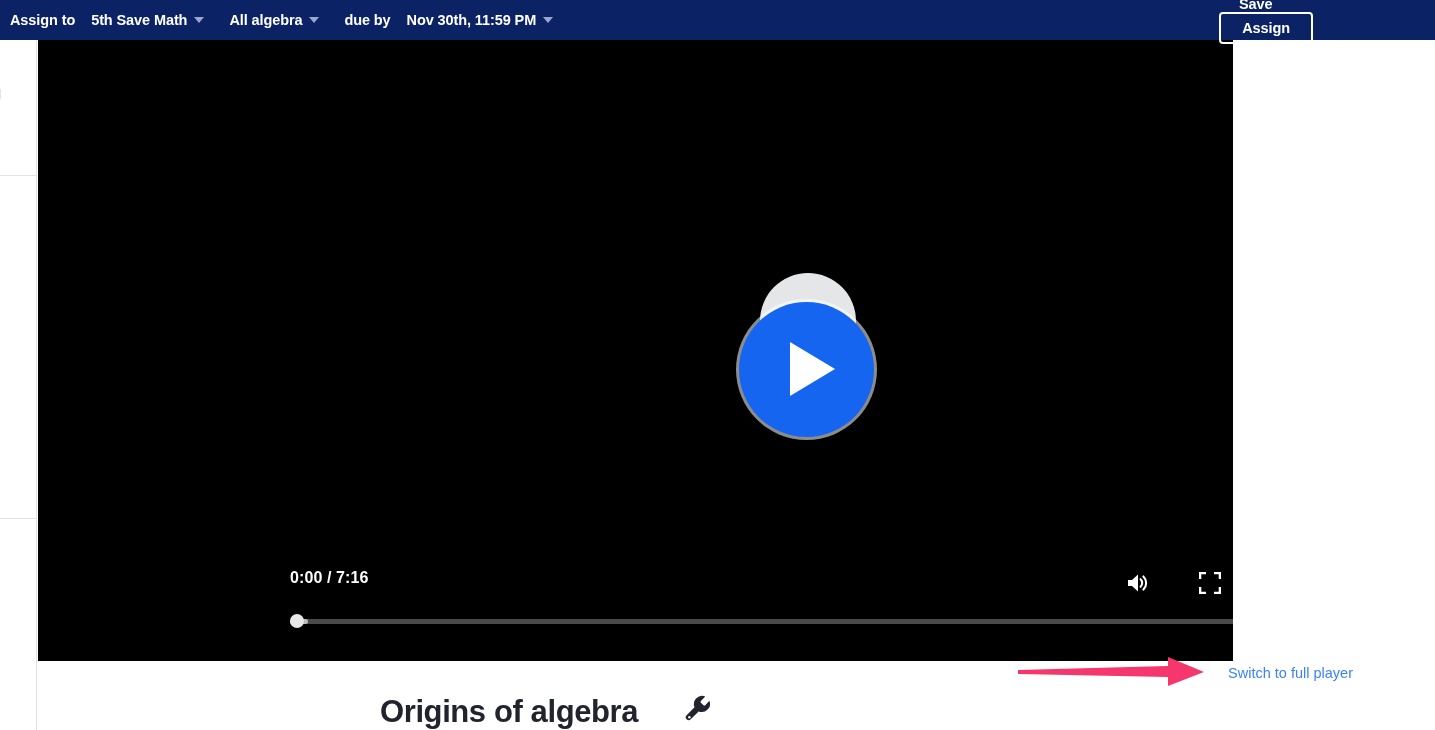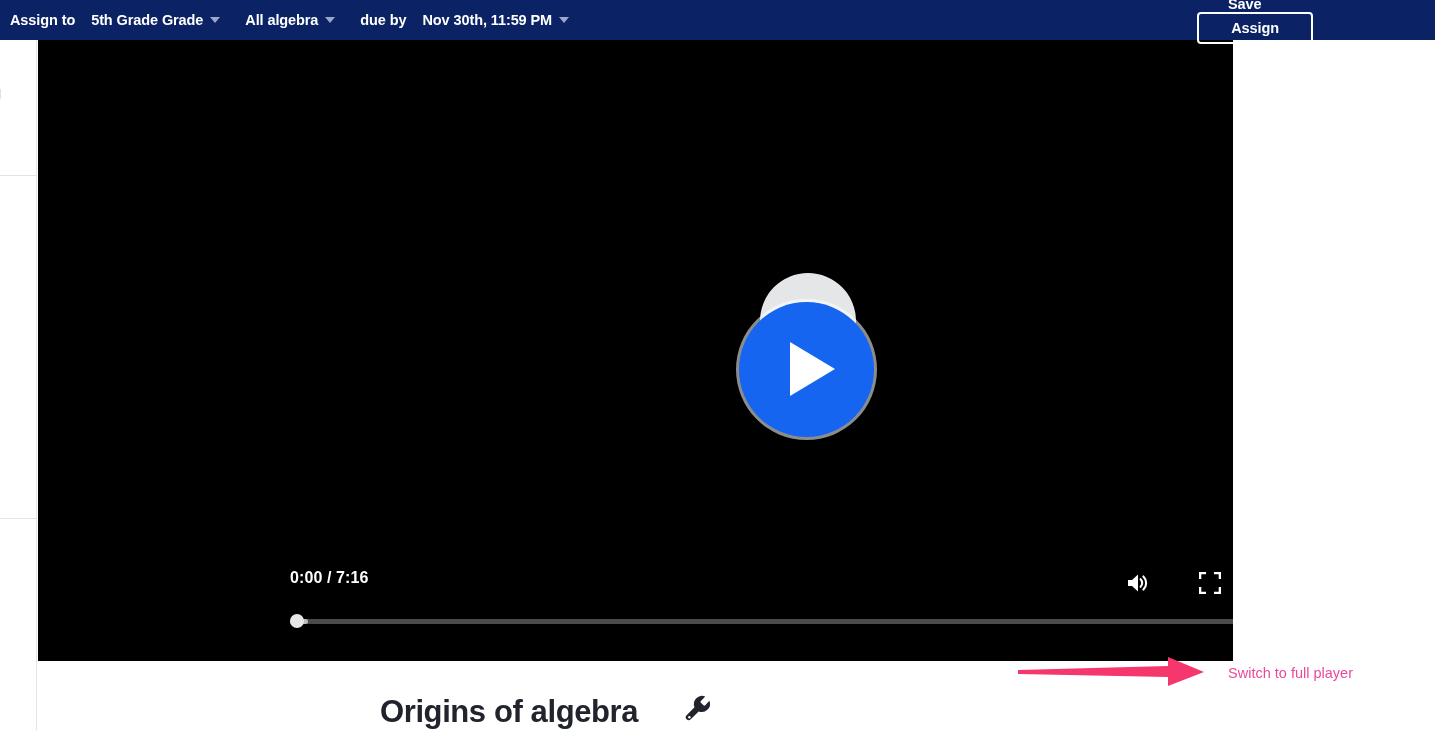--- a/index.html
+++ b/index.html
@@ -87,21 +87,21 @@
     margin-right: 21px;
     letter-spacing: -0.1px;
   }
   .assign-btn {
     color: #ffffff;
     font-size: 14.5px;
     font-weight: bold;
     background: transparent;
     border: 2px solid #ffffff;
     border-radius: 4px;
-    padding: 6px 32px;
+    padding: 6px 21px;
     cursor: pointer;
     font-family: inherit;
     letter-spacing: -0.1px;
   }
 
   
   .left-rail {
     position: absolute;
     top: 40px; left: 0;
     width: 37px;
@@ -250,21 +250,21 @@
     left: 38px;
     width: 1397px;
     height: 69px;
     background: #ffffff;
     z-index: 15;
   }
   .full-player-link {
     position: absolute;
     right: 82px;
     top: 4px;
-    color: #ec4899;
+    color: #3b82f6;
     font-size: 14.5px;
     text-decoration: none;
     cursor: pointer;
     white-space: nowrap;
   }
 
   .arrow-anno {
     position: absolute;
     left: 1018px;
     top: 655px;
@@ -304,21 +304,21 @@
 
 <div class="page">
 
   <div class="assign-bar">
 
     <span class="assign-label">Assign to</span>
 
     <span class="gap-md"></span>
 
     <div class="dropdown">
-      <span class="dd-text">5th Grade Grade</span>
+      <span class="dd-text">5th Save Math</span>
       <span class="caret"></span>
     </div>
 
     <span class="gap-md"></span>
     <span class="gap-sm"></span>
 
     <div class="dropdown">
       <span class="dd-text">All algebra</span>
       <span class="caret"></span>
     </div>

